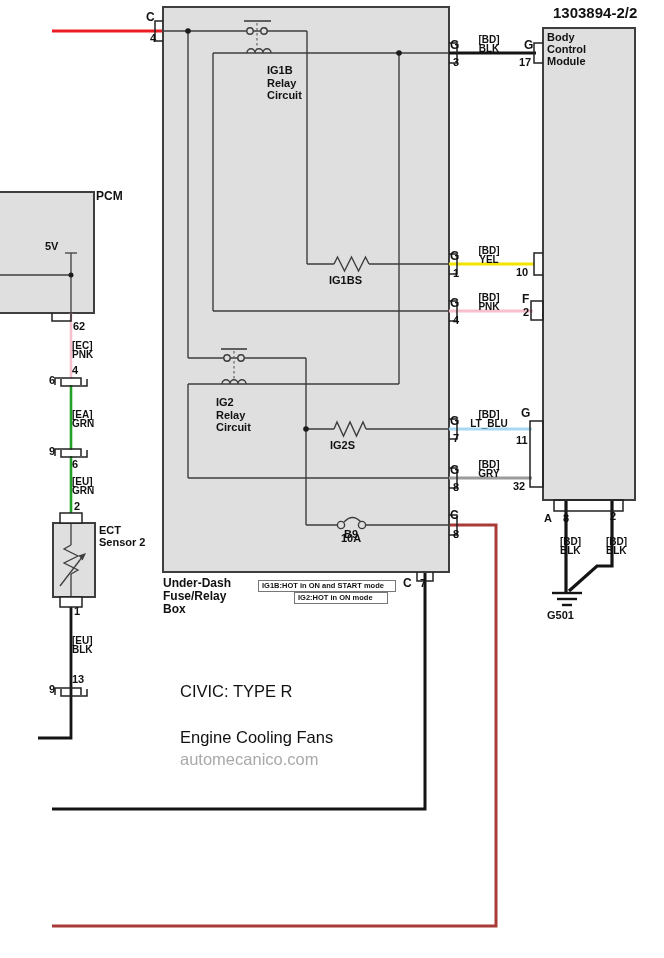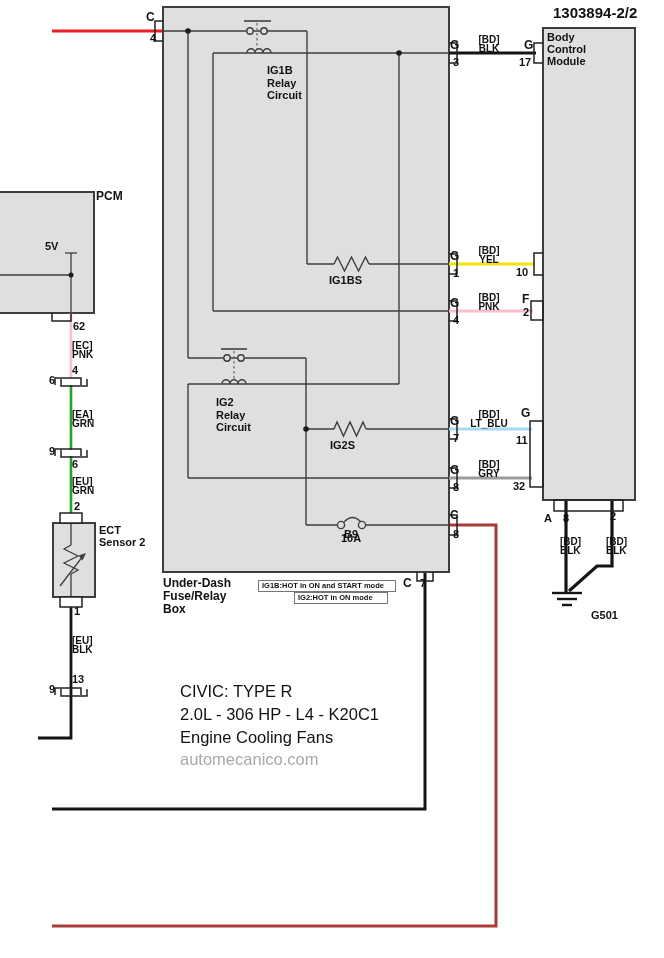--- a/index.html
+++ b/index.html
@@ -198,21 +198,21 @@
   <span class="t b12" style="left:450px;top:509px;">C</span>
   <span class="t b11" style="left:453px;top:528px;">8</span>
 
   <span class="t b11" style="left:544px;top:512px;">A</span>
   <span class="t b11" style="left:563px;top:512px;">8</span>
   <span class="t b11" style="left:610px;top:510px;">2</span>
   <span class="t w8" style="left:560px;top:538px;">[BD]
 BLK</span>
   <span class="t w8" style="left:606px;top:538px;">[BD]
 BLK</span>
-  <span class="t b11" style="left:547px;top:609px;margin-left:44px;">G501</span>
+  <span class="t b11" style="left:547px;top:609px;">G501</span>
 
   <span class="t b12" style="left:96px;top:190px;">PCM</span>
   <span class="t" style="left:45px;top:240px;font-size:11px;font-weight:bold;">5V</span>
   <span class="t b11" style="left:73px;top:320px;">62</span>
   <span class="t w8" style="left:72px;top:342px;">[EC]
 PNK</span>
   <span class="t b11" style="left:49px;top:374px;">6</span>
   <span class="t b11" style="left:72px;top:364px;">4</span>
   <span class="t w8" style="left:72px;top:411px;">[EA]
 GRN</span>
@@ -226,17 +226,16 @@
   <span class="t b11" style="left:74px;top:605px;">1</span>
   <span class="t w8" style="left:72px;top:637px;">[EU]
 BLK</span>
   <span class="t b11" style="left:72px;top:673px;">13</span>
   <span class="t b11" style="left:49px;top:683px;">9</span>
 
   <span class="t b12" style="left:403px;top:577px;">C</span>
   <span class="t b11" style="left:420px;top:577px;">7</span>
 
   <span class="t veh" style="left:180px;top:682px;">CIVIC: TYPE R</span>
-  <span class="t veh" style="left:180px;top:705px;">2.0L - 306 HP - L4 - K20C1</span>
   <span class="t veh" style="left:180px;top:728px;">Engine Cooling Fans</span>
   <span class="t veh gray" style="left:180px;top:750px;">automecanico.com</span>
 
 </div>
 
 </body></html>

